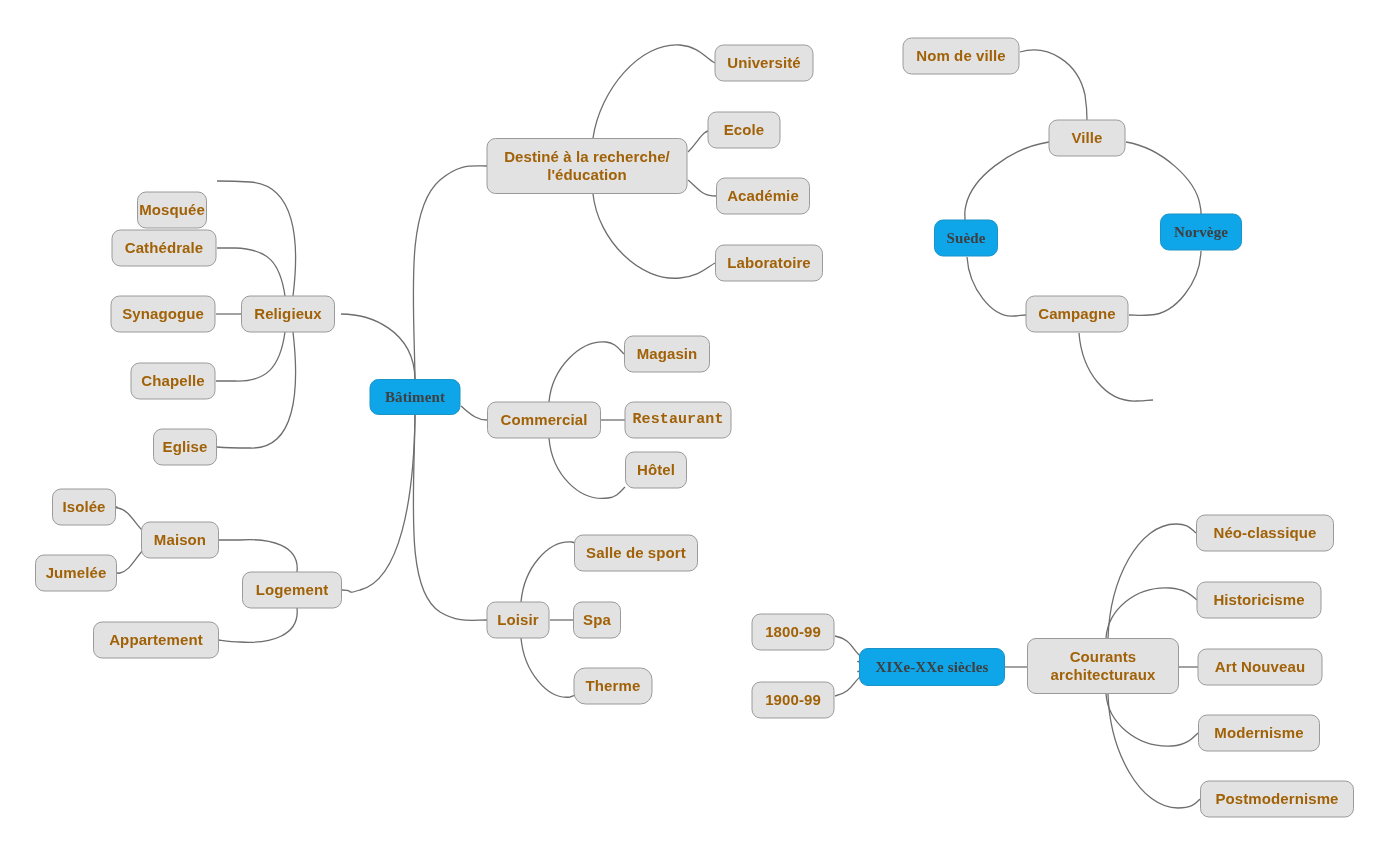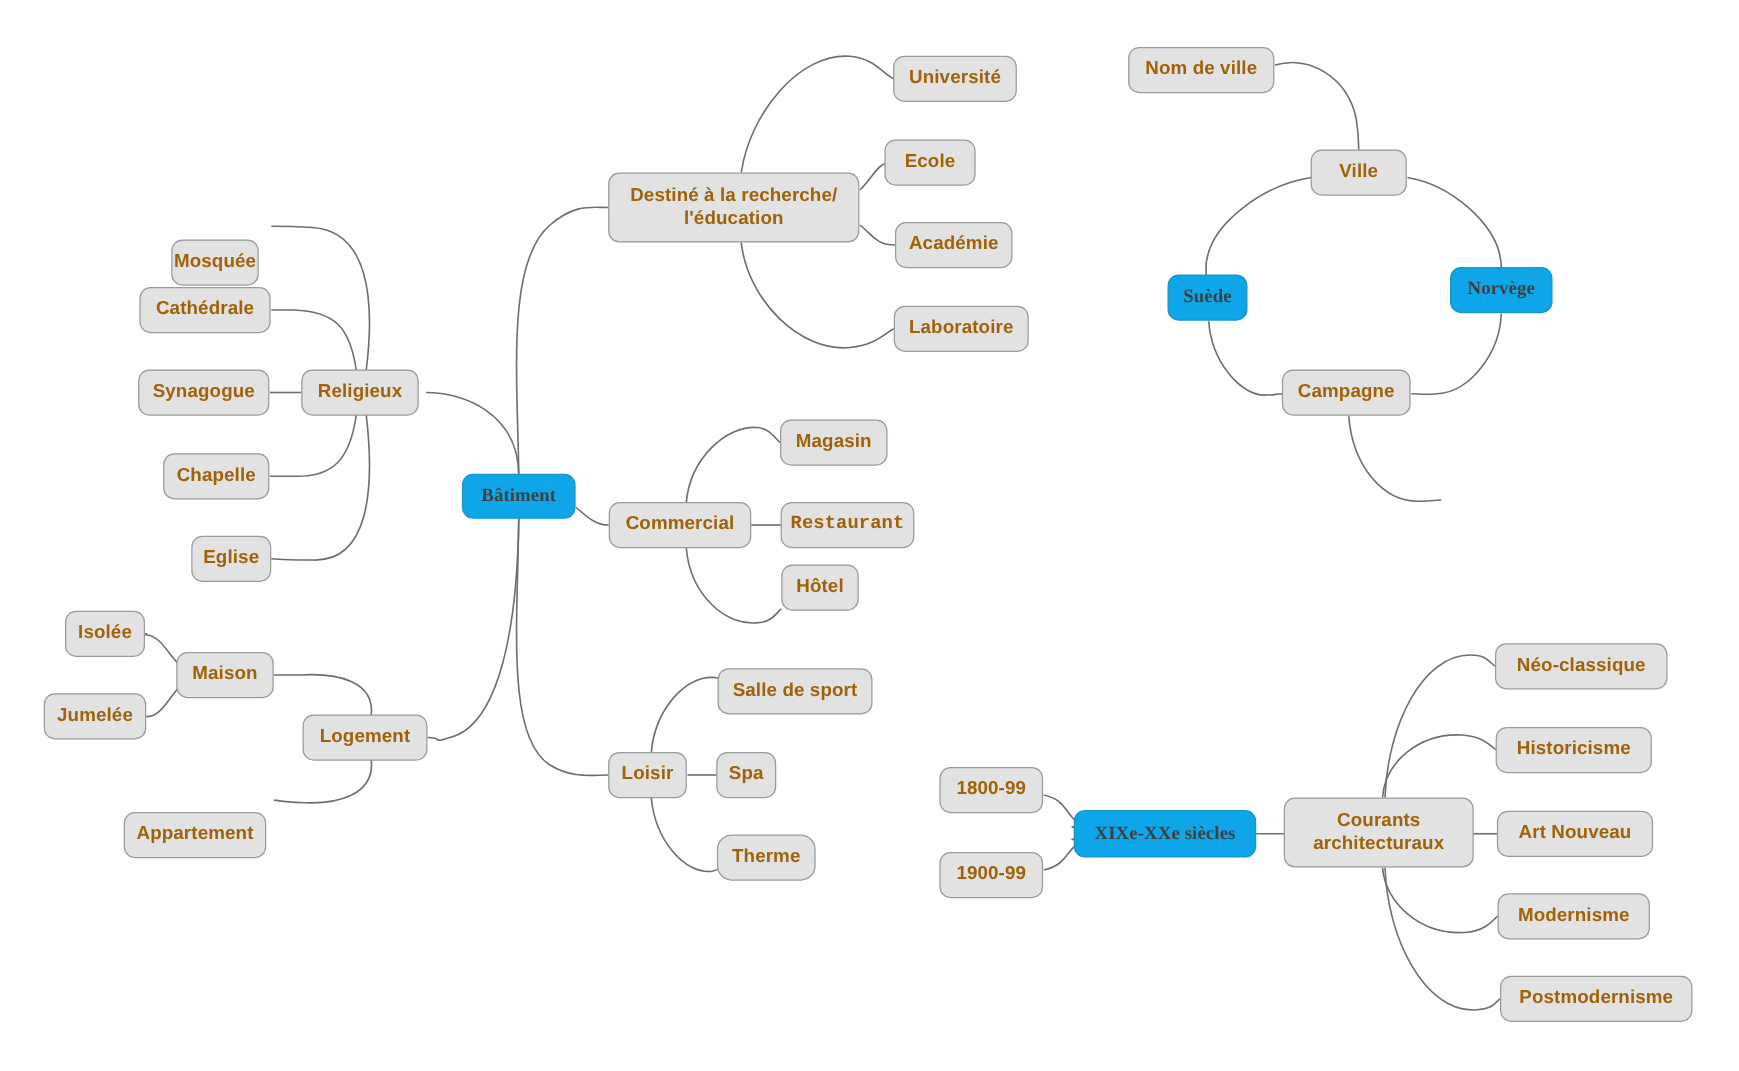--- a/index.html
+++ b/index.html
@@ -110,21 +110,21 @@
     <div class="node" style="left: 678px; top: 420px; width: 107px; height: 37px; font-family: Liberation Mono, monospace;">Restaurant</div>
     <div class="node" style="left: 656px; top: 470px; width: 62px; height: 37px;">Hôtel</div>
     <div class="node" style="left: 518px; top: 620px; width: 63px; height: 37px;">Loisir</div>
     <div class="node" style="left: 636px; top: 553px; width: 124px; height: 37px;">Salle de sport</div>
     <div class="node" style="left: 597px; top: 620px; width: 48px; height: 37px;">Spa</div>
     <div class="node" style="left: 613px; top: 686px; width: 79px; height: 37px; border-radius: 12px;">Therme</div>
     <div class="node" style="left: 292px; top: 590px; width: 100px; height: 37px;">Logement</div>
     <div class="node" style="left: 180px; top: 540px; width: 78px; height: 37px;">Maison</div>
     <div class="node" style="left: 84px; top: 507px; width: 64px; height: 37px;">Isolée</div>
     <div class="node" style="left: 76px; top: 573px; width: 82px; height: 37px;">Jumelée</div>
-    <div class="node" style="left: 156px; top: 640px; width: 114px; height: 37px; margin-top: 28px;">Appartement</div>
+    <div class="node" style="left: 156px; top: 640px; width: 126px; height: 37px;">Appartement</div>
     <div class="node" style="left: 961px; top: 56px; width: 117px; height: 37px;">Nom de ville</div>
     <div class="node" style="left: 1087px; top: 138px; width: 77px; height: 37px;">Ville</div>
     <div class="node blue" style="left: 966px; top: 238px; width: 64px; height: 37px;">Suède</div>
     <div class="node blue" style="left: 1201px; top: 232px; width: 82px; height: 37px;">Norvège</div>
     <div class="node" style="left: 1077px; top: 314px; width: 103px; height: 37px;">Campagne</div>
     <div class="node" style="left: 793px; top: 632px; width: 83px; height: 37px;">1800-99</div>
     <div class="node" style="left: 793px; top: 700px; width: 83px; height: 37px;">1900-99</div>
     <div class="node blue" style="left: 932px; top: 667px; width: 146px; height: 38px;">XIXe-XXe siècles</div>
     <div class="node" style="left: 1103px; top: 666px; width: 152px; height: 56px;">Courants
 architecturaux</div>

